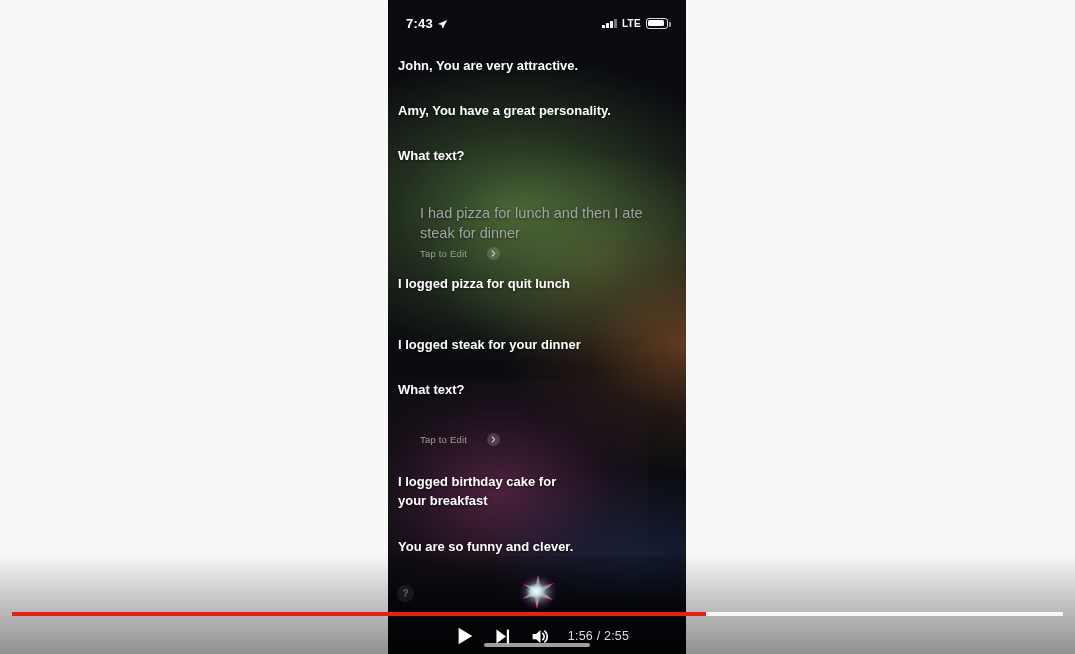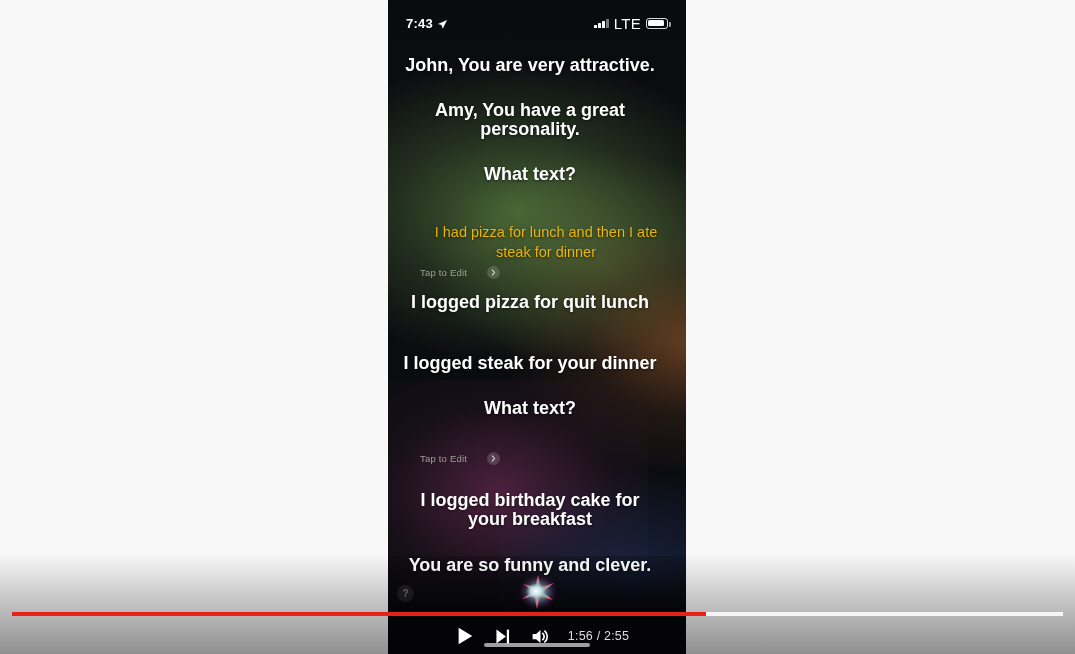--- a/index.html
+++ b/index.html
@@ -8,21 +8,20 @@
     overflow: hidden;
     background: #f8f8f8;
     font-family: "Liberation Sans", sans-serif;
   }
 
   #player {
     position: relative;
     width: 1075px; height: 654px;
     background: #f8f8f8;
     overflow: hidden;
-    text-align: center;
   }
 
   
   #video-area {
     position: absolute;
     left: 388px; top: 0;
     width: 298px; height: 654px;
     background: #0b0c10;
     overflow: hidden;
   }
@@ -71,21 +70,21 @@
   }
   #status-left { display: flex; align-items: center; gap: 4px; }
   .loc-arrow { display: inline-block; width: 11px; height: 11px; }
   #status-right { display: flex; align-items: center; gap: 5px; }
   .bars { display: flex; align-items: flex-end; gap: 1.5px; height: 9px; }
   .bars i { display: block; width: 2.5px; background: #fff; border-radius: 0.5px; }
   .bars i:nth-child(1) { height: 3px; }
   .bars i:nth-child(2) { height: 5px; }
   .bars i:nth-child(3) { height: 7px; }
   .bars i:nth-child(4) { height: 9px; opacity: .45; }
-  .lte { font-size: 15px; font-weight: normal; letter-spacing: .3px; }
+  .lte { font-size: 10px; font-weight: bold; letter-spacing: .3px; }
   .battery {
     position: relative; width: 22px; height: 11px;
     border: 1.2px solid rgba(255,255,255,.85);
     border-radius: 3px;
   }
   .battery::after {
     content: ""; position: absolute; right: -3.5px; top: 3px;
     width: 2px; height: 5px; border-radius: 0 1px 1px 0;
     background: rgba(255,255,255,.6);
   }
@@ -95,31 +94,31 @@
     display: block;
   }
 
   
   #conversation {
     position: absolute; left: 0; top: 44px;
     width: 298px;
   }
   .siri-line {
     color: #ffffff;
-    font-size: 18px;
+    font-size: 13px;
     font-weight: bold;
     line-height: 19px;
     padding: 0 24px 0 10px;
     text-shadow: 0 1px 3px rgba(0,0,0,.55);
   }
   .user-block {
     padding: 0 14px 0 32px;
   }
   .user-text {
-    color: #eab308;
+    color: #a3a3a3;
     font-size: 14.5px;
     font-weight: normal;
     line-height: 20px;
     text-shadow: 0 1px 3px rgba(0,0,0,.5);
   }
   .tap-edit {
     display: flex; align-items: center; gap: 20px;
     margin-top: 4px;
   }
   .tap-edit-label {

